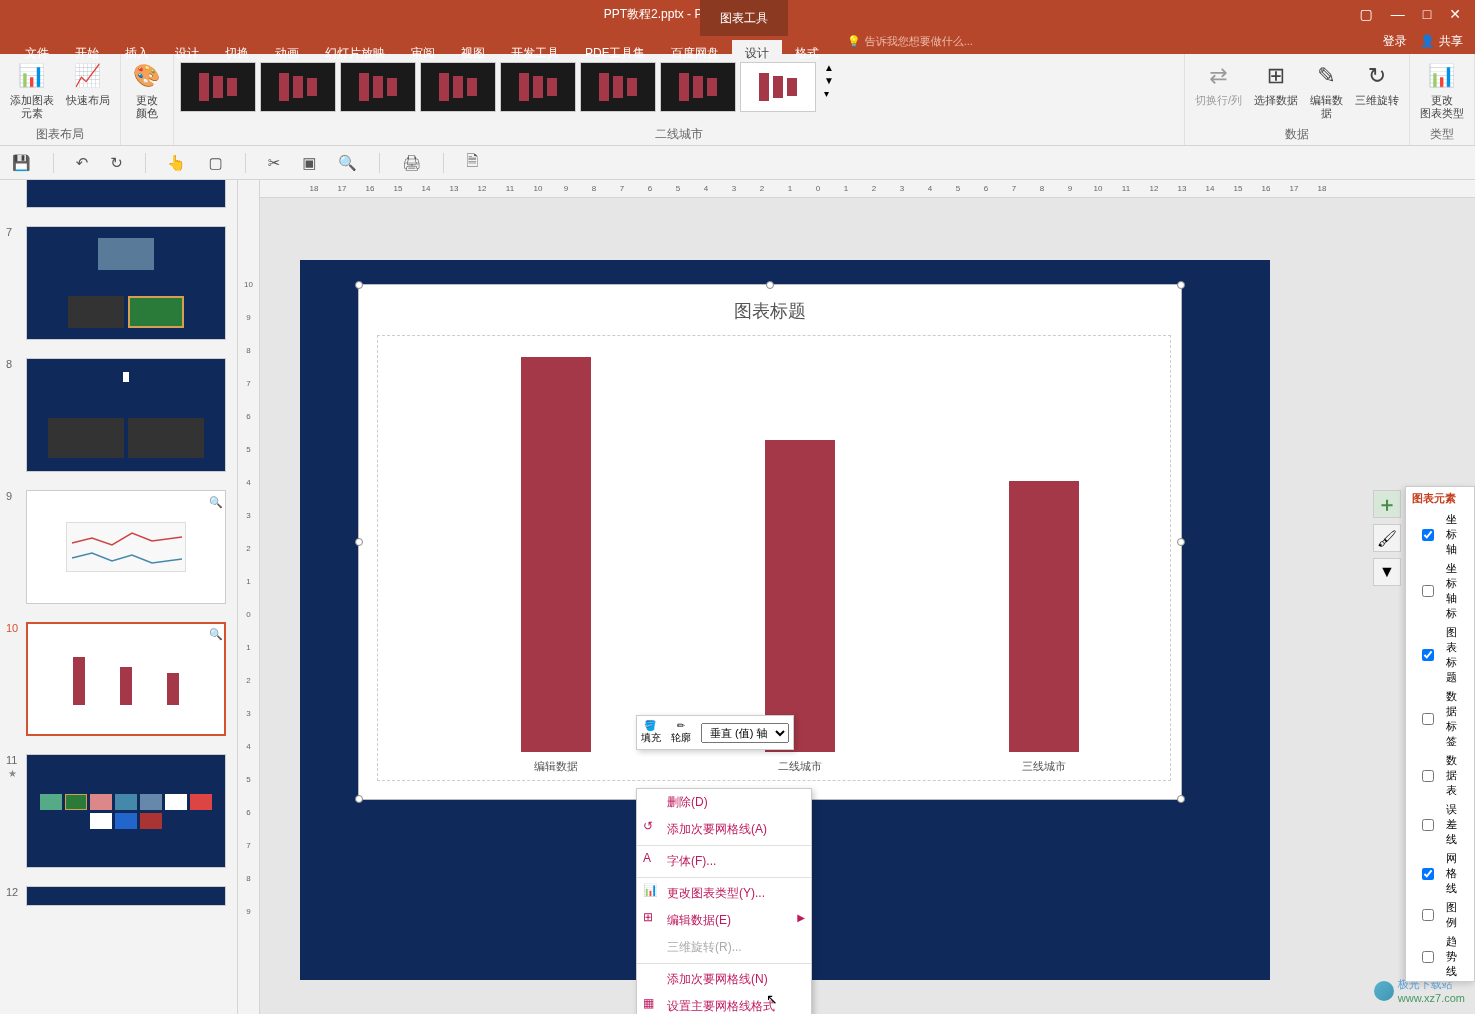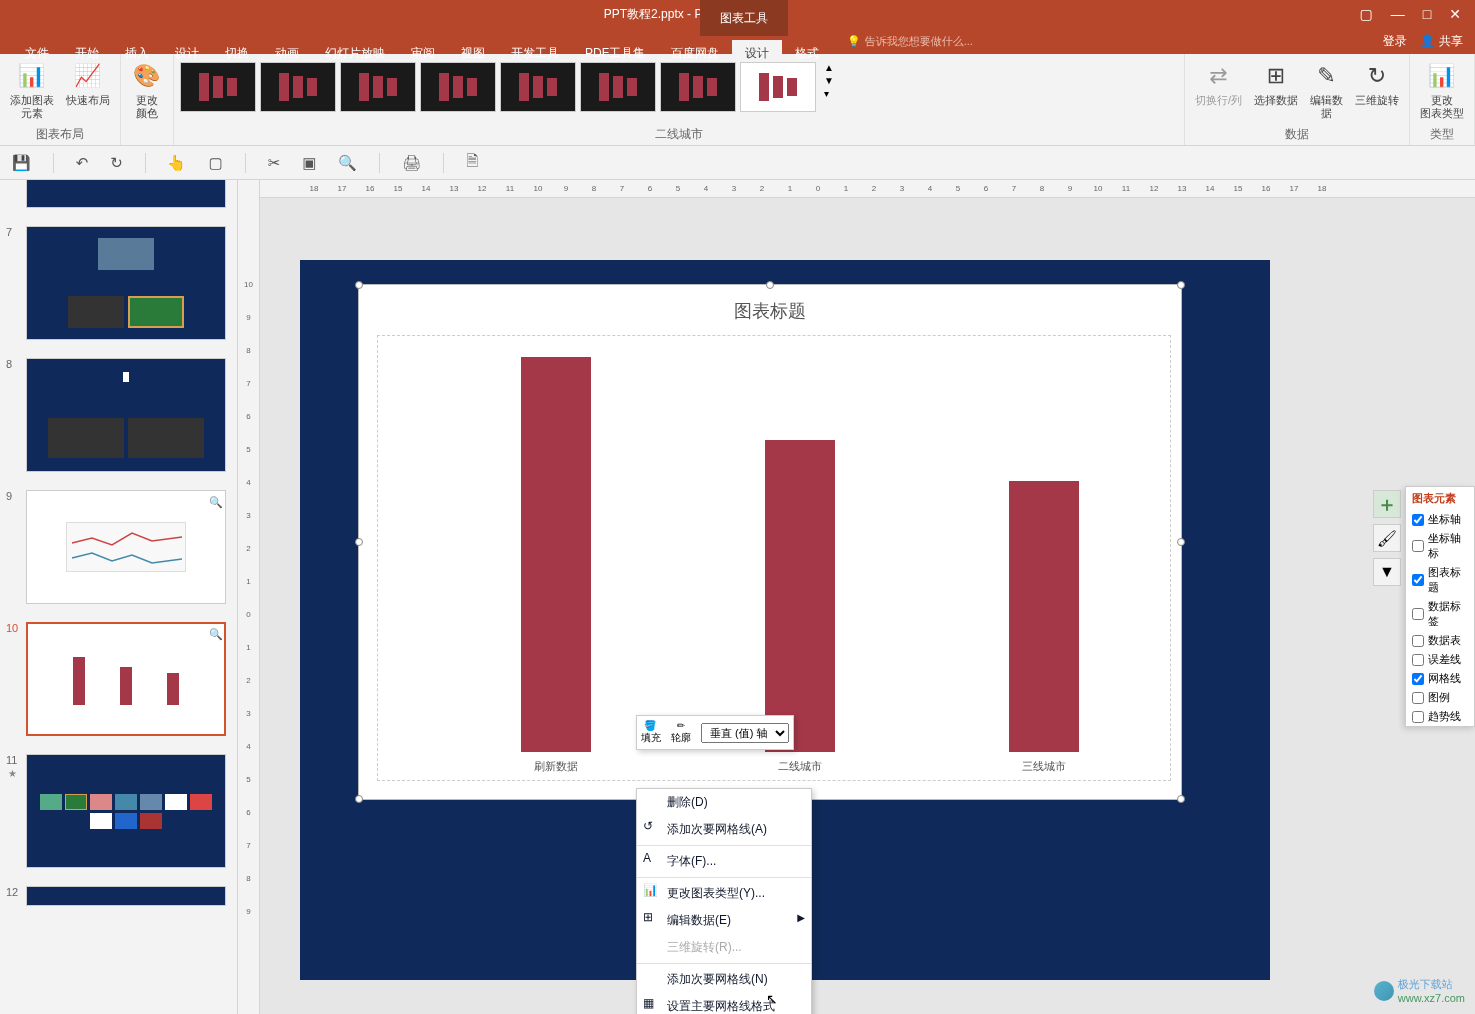--- a/index.html
+++ b/index.html
@@ -77,33 +77,33 @@
 .bars-area { position: absolute; left: 56px; right: 4px; top: 4px; bottom: 28px; display: flex; align-items: flex-end; justify-content: space-around; }
 .bars-area .bar { width: 70px; background: #a53848; }
 .x-labels { position: absolute; left: 56px; right: 4px; bottom: 6px; display: flex; justify-content: space-around; font-size: 11px; color: #555; }
 
 
 .mini-toolbar { position: absolute; left: 398px; top: 535px; background: #fff; border: 1px solid #ccc; box-shadow: 2px 2px 6px rgba(0,0,0,0.2); padding: 4px; display: flex; gap: 10px; align-items: center; z-index: 10; }
 .mini-toolbar .mtbtn { display: flex; flex-direction: column; align-items: center; font-size: 10px; cursor: pointer; }
 .mini-toolbar select { font-size: 11px; padding: 2px 4px; }
 
 .context-menu { position: absolute; left: 398px; top: 608px; width: 176px; background: #fff; border: 1px solid #ccc; box-shadow: 2px 2px 6px rgba(0,0,0,0.2); font-size: 12px; z-index: 10; }
-.context-menu .item { padding: 5px 10px 5px 30px; cursor: pointer; position: relative; color: #0f172a; }
+.context-menu .item { padding: 5px 10px 5px 30px; cursor: pointer; position: relative; color: #be185d; }
 .context-menu .item.disabled { color: #aaa; }
 .context-menu .item .icn { position: absolute; left: 6px; top: 3px; font-size: 12px; }
 .context-menu .item .arrow { position: absolute; right: 6px; top: 5px; font-size: 10px; }
 .context-menu .sep { height: 1px; background: #e0e0e0; margin: 2px 0; }
 
 .red-arrow { position: absolute; left: 388px; top: 620px; width: 2px; height: 200px; pointer-events: none; z-index: 11; }
 .cursor { position: absolute; left: 528px; top: 811px; font-size: 14px; z-index: 12; pointer-events: none; }
 
 
 .chart-elem-panel { position: absolute; right: 0; top: 306px; width: 70px; background: #fff; border: 1px solid #ccc; box-shadow: -2px 2px 6px rgba(0,0,0,0.15); font-size: 11px; z-index: 5; }
 .chart-elem-panel .hdr { color: #c43e1c; font-weight: bold; padding: 4px 6px; }
-.chart-elem-panel .row { display: flex; align-items: center; gap: 4px; padding: 2px 6px; cursor: pointer; }
+.chart-elem-panel .row { display: flex; align-items: center; gap: 12px; padding: 2px 16px; cursor: pointer; }
 .chart-elem-panel input[type=checkbox] { width: 12px; height: 12px; }
 
 .side-tools { position: absolute; right: 74px; top: 310px; display: flex; flex-direction: column; gap: 6px; z-index: 5; }
 .side-tools .st { width: 28px; height: 28px; background: #f3f3f3; border: 1px solid #ccc; display: flex; align-items: center; justify-content: center; cursor: pointer; font-size: 16px; }
 .side-tools .st.add { background: #d8e8d8; color: #4a8a4a; font-size: 20px; font-weight: bold; }
 
 
 .watermark { position: absolute; right: 10px; bottom: 10px; font-size: 11px; color: #4a9ad4; display: flex; align-items: center; gap: 4px; opacity: 0.85; }
 .watermark .logo { width: 20px; height: 20px; border-radius: 50%; background: linear-gradient(135deg,#4ac,#28a); }
 
@@ -421,21 +421,21 @@
         <div class="sel-handle sh-mr"></div>
 
         <div class="chart-title">图表标题</div>
         <div class="plot-area">
           <div class="bars-area" id="bars-area">
               <div class="bar" style="height: 95.8333%;"></div>
               <div class="bar" style="height: 75.8333%;"></div>
               <div class="bar" style="height: 65.8333%;"></div>
             </div>
           <div class="x-labels" id="x-labels">
-              <span>刷新数据</span>
+              <span>编辑数据</span>
               <span>二线城市</span>
               <span>三线城市</span>
             </div>
         </div>
       </div>
     </div>
 
     <div class="mini-toolbar">
       <div class="mtbtn">
           <span>🪣</span>

